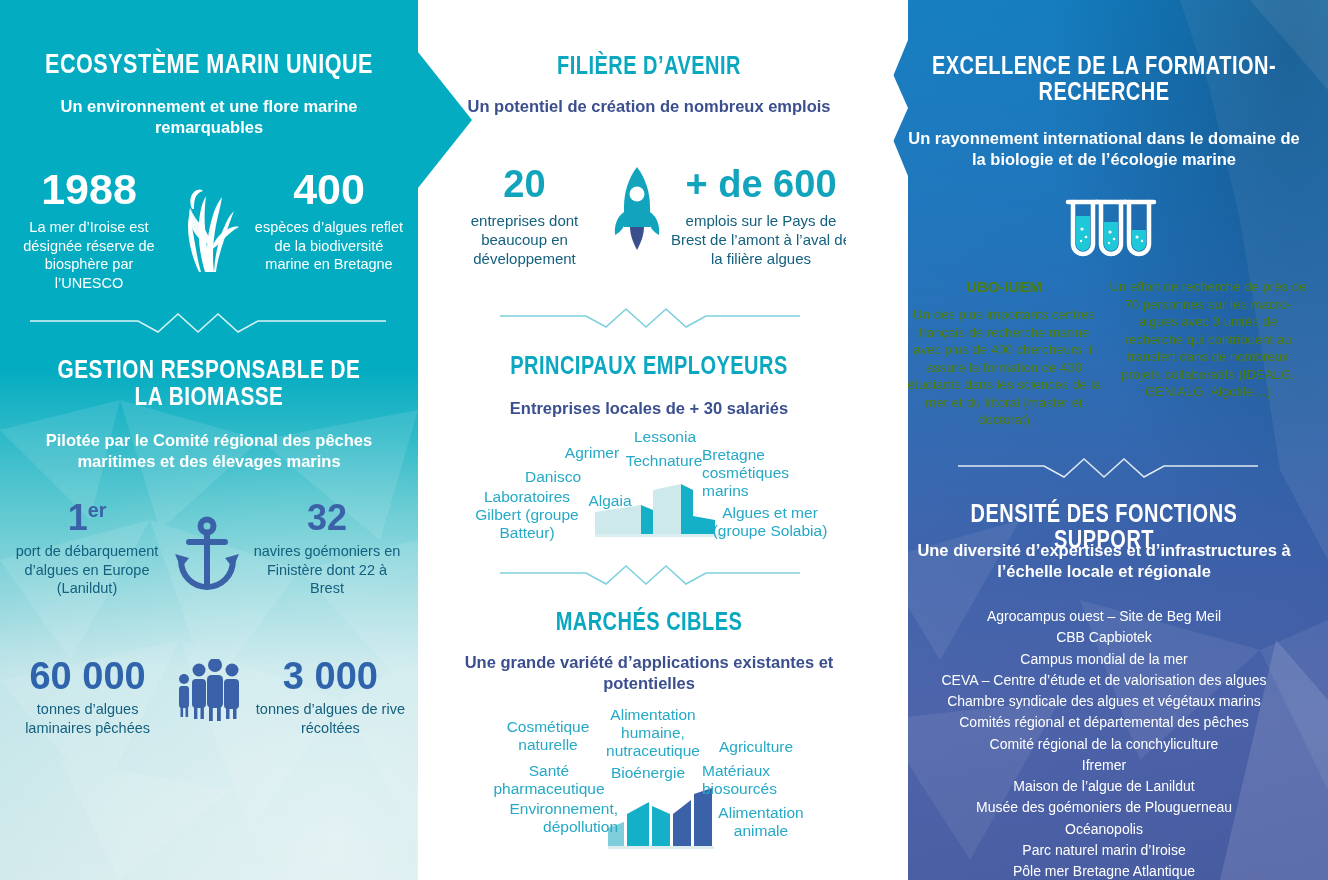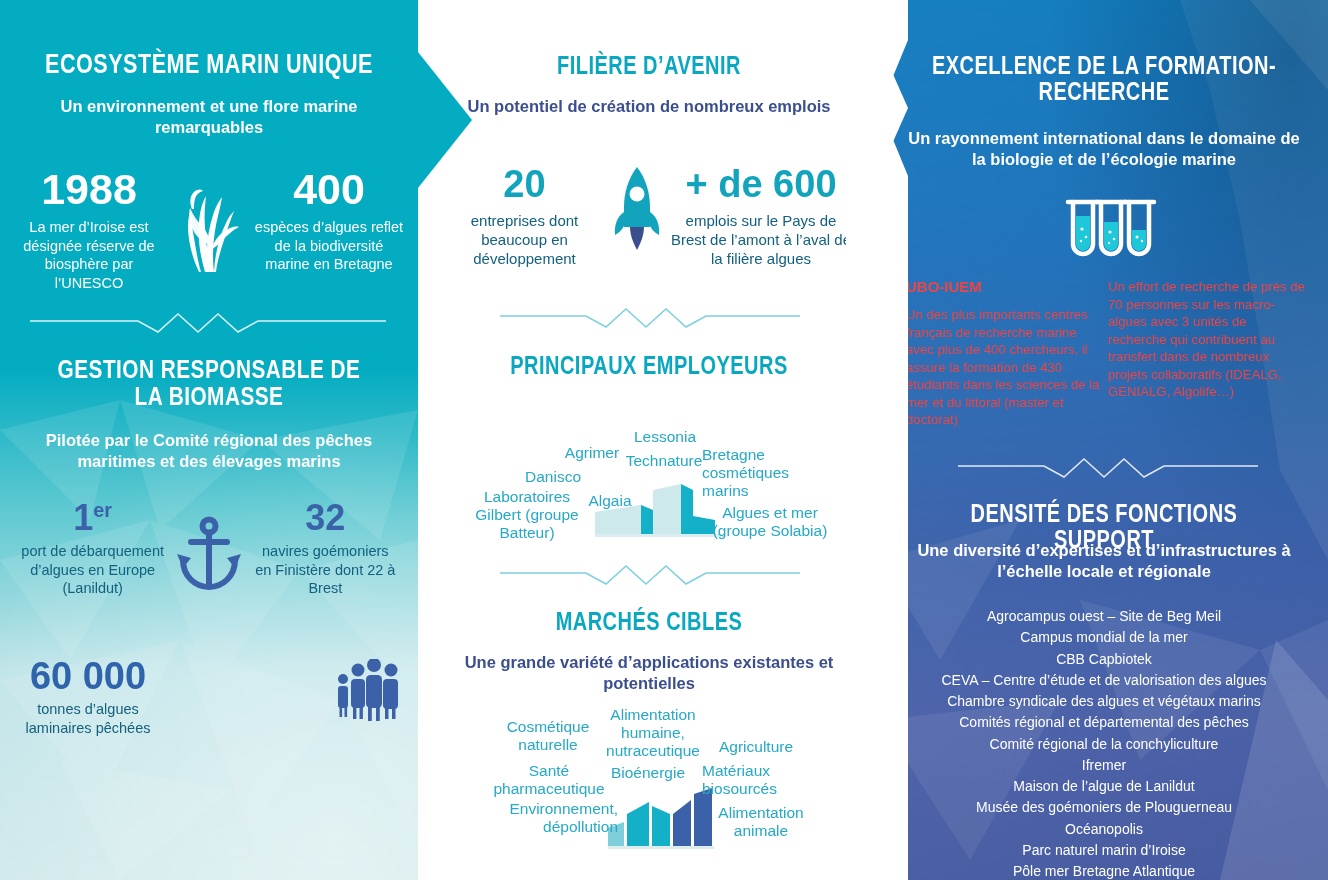--- a/index.html
+++ b/index.html
@@ -62,21 +62,21 @@
   .stat .lbl { line-height:1.28; }
 
   .c1-s1 { left:0; top:168px; width:418px; justify-content:space-between; padding:0 14px; }
   .c1-s1 .stat { width:150px; }
   .c1-s1 .num { font-size:43px; color:#ffffff; margin-bottom:7px; }
   .c1-s1 .lbl { font-size:14.5px; color:#ffffff; }
 
   .c1-head2 { position:absolute; left:0; width:418px; top:356px; font-size:26px; }
   .c1-sub2  { position:absolute; left:12px; width:394px; top:430px; font-size:16.5px; }
 
-  .c1-s2 { left:0; top:500px; width:418px; justify-content:flex-end; padding:0 20px; }
+  .c1-s2 { left:0; top:500px; width:418px; justify-content:flex-start; padding:0 12px; }
   .c1-s2 .stat { width:150px; }
   .c1-s2 .num { font-size:36px; color:#3b62a8; margin-bottom:6px; }
   .c1-s2 .lbl { font-size:14.5px; color:#14607f; }
   .sup { font-size:0.55em; vertical-align: super; }
 
   .c1-s3 { left:0; top:657px; width:418px; justify-content:space-between; padding:0 8px; }
   .c1-s3 .stat { width:160px; }
   .c1-s3 .num { font-size:38px; color:#2f64ac; margin-bottom:5px; }
   .c1-s3 .lbl { font-size:14.5px; color:#14607f; }
 
@@ -95,21 +95,21 @@
 
   .c2-title3 { position:absolute; left:418px; width:462px; top:608px; font-size:25px; }
   .c2-sub3   { position:absolute; left:438px; width:422px; top:652px; font-size:16.5px; }
 
   .tagword { position:absolute; color:#25a9c6; font-size:15.5px; line-height:1.15; text-align:center; }
 
   
   .c3-title { position:absolute; left:880px; width:448px; top:52px; font-size:25px; }
   .c3-sub   { position:absolute; left:908px; width:392px; top:128px; font-size:16.5px; }
 
-  .c3-inst { position:absolute; text-align:left; color:#ef4444; }
+  .c3-inst { position:absolute; text-align:center; color:#4d7c0f; }
   .c3-inst .nm { font-weight:700; font-size:15px; line-height:1.2; margin-bottom:10px; }
   .c3-inst .tx { font-size:13.2px; line-height:1.33; }
 
   .c3-title2 { position:absolute; left:880px; width:448px; top:500px; font-size:25px; }
   .c3-sub2   { position:absolute; left:892px; width:424px; top:540px; font-size:16.5px; }
   .c3-list   { position:absolute; left:892px; width:424px; top:606px;
                text-align:center; color:#ffffff; font-size:14px; line-height:1.52; }
 </style>
 </head>
 <body>
@@ -213,20 +213,24 @@
               <rect x="33" y="16" width="16" height="33" rx="4.5"></rect>
             <rect x="35" y="45" width="3.8" height="17"></rect>
               <rect x="43" y="45" width="3.8" height="17"></rect>
             <circle cx="58" cy="11" r="6.5"></circle>
               <rect x="50" y="20" width="15" height="30" rx="4"></rect>
             <rect x="52" y="45" width="3.5" height="15"></rect>
               <rect x="59" y="45" width="3.5" height="15"></rect>
           </g>
         </svg>
       </div>
+      <div class="stat">
+        <div class="num">3 000</div>
+        <div class="lbl">tonnes d’algues de rive récoltées</div>
+      </div>
     </div>
   </div>
 
   <div class="col col2"></div>
 
   <div class="hd hd-teal c2-title">Filière d’avenir</div>
   <div class="sub sub-navy c2-sub">Un potentiel de création de nombreux emplois</div>
 
   <div class="stat-row c2-s1">
     <div class="stat" style="width:165px">
@@ -248,20 +252,21 @@
     </div>
   </div>
 
   <div class="sep" style="left:500px; top:305px;">
     <svg width="300" height="24" viewBox="0 0 300 24">
       <path d="M0 11 H86 L106 22 L126 4 L146 22 L166 4 L186 22 L206 11 H300" fill="none" stroke="#7dd0dd" stroke-width="1.6"></path>
     </svg>
   </div>
 
   <div class="hd hd-teal c2-title2">Principaux employeurs</div>
+  <div class="sub sub-navy c2-sub2">Entreprises locales de + 30 salariés</div>
 
   <div style="position:absolute;left:595px;top:472px;">
     <svg width="130" height="70" viewBox="0 0 130 70">
       <polygon points="0,40 46,33 46,62 0,62" fill="#cde9ec"></polygon>
       <polygon points="46,33 58,38 58,62 46,62" fill="#14b0c7"></polygon>
       <polygon points="58,18 86,12 86,62 58,62" fill="#cde9ec"></polygon>
       <polygon points="86,12 98,18 98,62 86,62" fill="#14b0c7"></polygon>
       <polygon points="98,44 120,48 120,62 98,62" fill="#14b0c7"></polygon>
       <rect x="0" y="62" width="130" height="3" fill="#d8eef0"></rect>
     </svg>
@@ -366,22 +371,22 @@
   <div class="sep" style="left:958px; top:455px;">
     <svg width="300" height="24" viewBox="0 0 300 24">
       <path d="M0 11 H86 L106 22 L126 4 L146 22 L166 4 L186 22 L206 11 H300" fill="none" stroke="#ffffff" stroke-width="1.6" opacity="0.85"></path>
     </svg>
   </div>
 
   <div class="hd hd-white c3-title2">Densité des fonctions support</div>
   <div class="sub sub-white c3-sub2">Une diversité d’expertises et d’infrastructures à l’échelle locale et régionale</div>
   <div class="c3-list">
       <div>Agrocampus ouest – Site de Beg Meil</div>
+      <div>CBB Capbiotek</div>
       <div>Campus mondial de la mer</div>
-      <div>CBB Capbiotek</div>
       <div>CEVA – Centre d’étude et de valorisation des algues</div>
       <div>Chambre syndicale des algues et végétaux marins</div>
       <div>Comités régional et départemental des pêches</div>
       <div>Comité régional de la conchyliculture</div>
       <div>Ifremer</div>
       <div>Maison de l’algue de Lanildut</div>
       <div>Musée des goémoniers de Plouguerneau</div>
       <div>Océanopolis</div>
       <div>Parc naturel marin d’Iroise</div>
       <div>Pôle mer Bretagne Atlantique</div>

